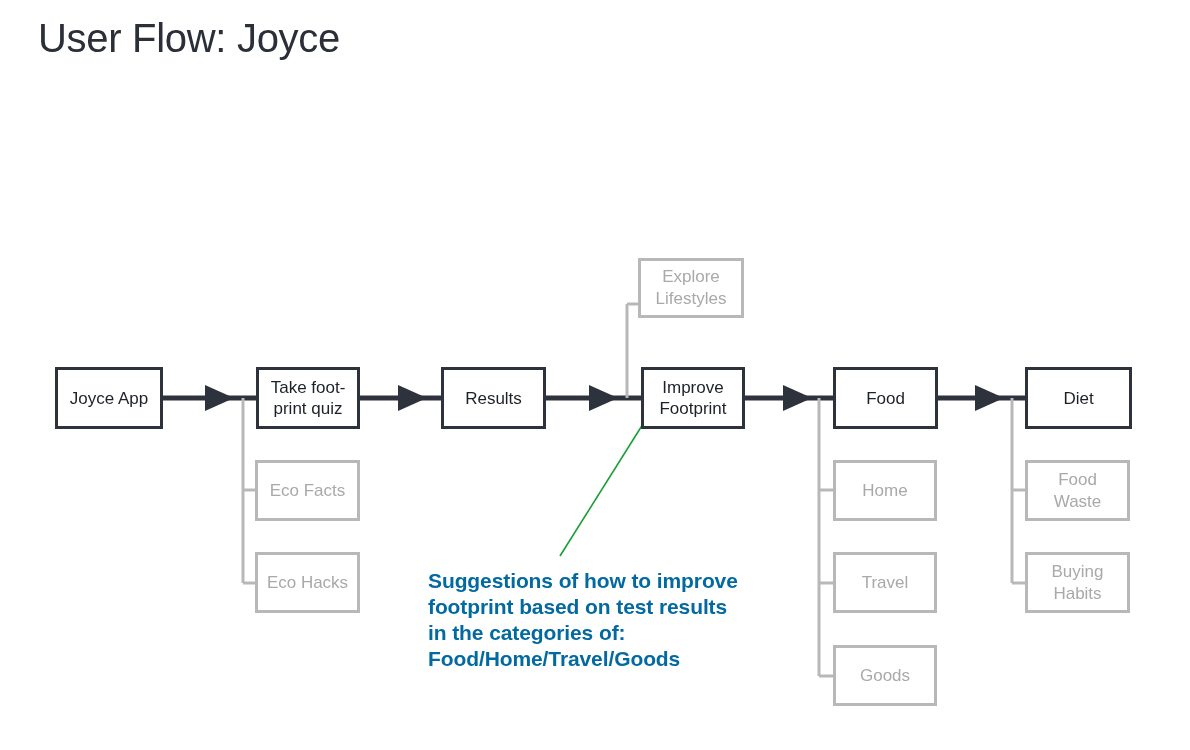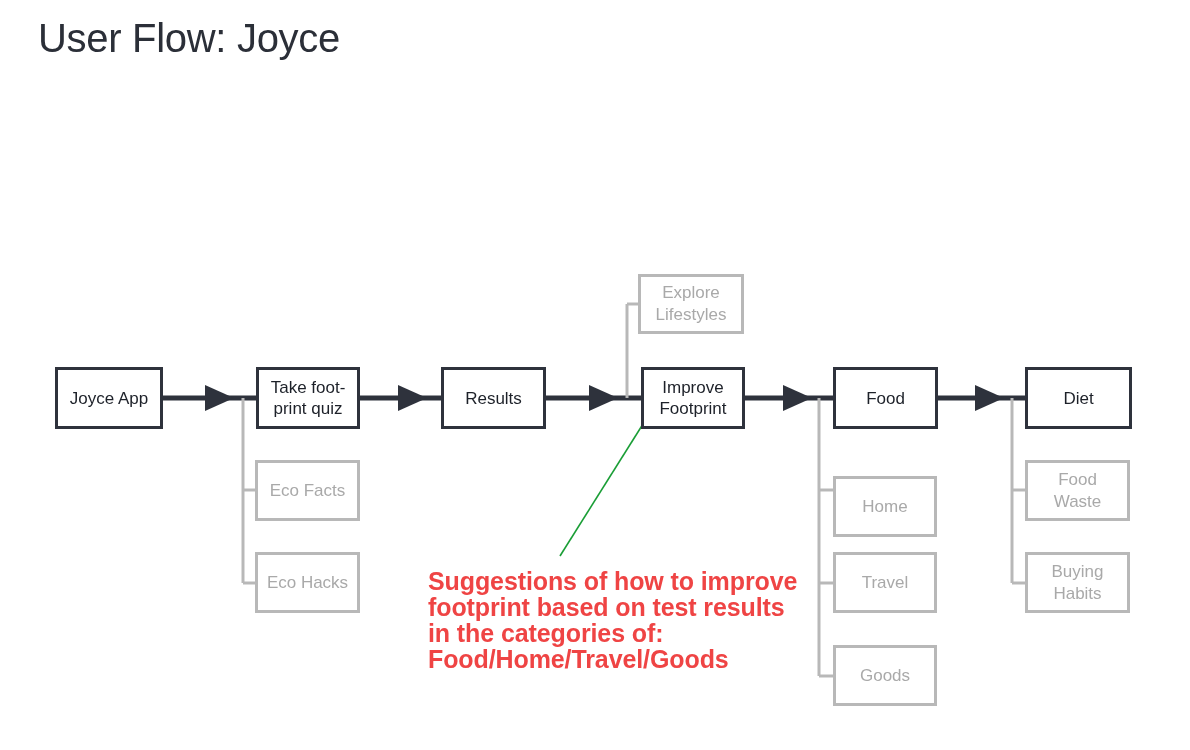--- a/index.html
+++ b/index.html
@@ -52,23 +52,23 @@
     color: #a9a9a9;
     font-size: 17px;
     line-height: 22px;
   }
   .node-label {
     display: block;
     padding: 0 4px;
   }
   .annotation {
     position: absolute;
-    color: #ef4444;
+    color: #0369a1;
     font-family: "Liberation Sans", sans-serif;
-    font-size: 25px;
+    font-size: 21px;
     font-weight: 700;
     line-height: 26px;
     white-space: pre-line;
     letter-spacing: -0.1px;
   }
   svg.wires {
     position: absolute;
     left: 0;
     top: 0;
     width: 1190px;
@@ -151,24 +151,24 @@
   <div class="node node-primary" style="left:1025px;top:367px;width:107px;height:62px;text-align:right;">
     <span class="node-label">Diet</span>
   </div>
 
   <div class="node node-secondary" style="left:255px;top:460px;width:105px;height:61px;">
     <span class="node-label">Eco Facts</span>
   </div>
   <div class="node node-secondary" style="left:255px;top:552px;width:105px;height:61px;">
     <span class="node-label">Eco Hacks</span>
   </div>
-  <div class="node node-secondary" style="left:638px;top:274px;width:106px;height:60px;">
+  <div class="node node-secondary" style="left:638px;top:258px;width:106px;height:60px;">
     <span class="node-label">Explore Lifestyles</span>
   </div>
-  <div class="node node-secondary" style="left:833px;top:460px;width:104px;height:61px;margin-top:16px;">
+  <div class="node node-secondary" style="left:833px;top:460px;width:104px;height:61px;">
     <span class="node-label">Home</span>
   </div>
   <div class="node node-secondary" style="left:833px;top:552px;width:104px;height:61px;">
     <span class="node-label">Travel</span>
   </div>
   <div class="node node-secondary" style="left:833px;top:645px;width:104px;height:61px;text-align:right;">
     <span class="node-label">Goods</span>
   </div>
   <div class="node node-secondary" style="left:1025px;top:460px;width:105px;height:61px;">
     <span class="node-label">Food Waste</span>

